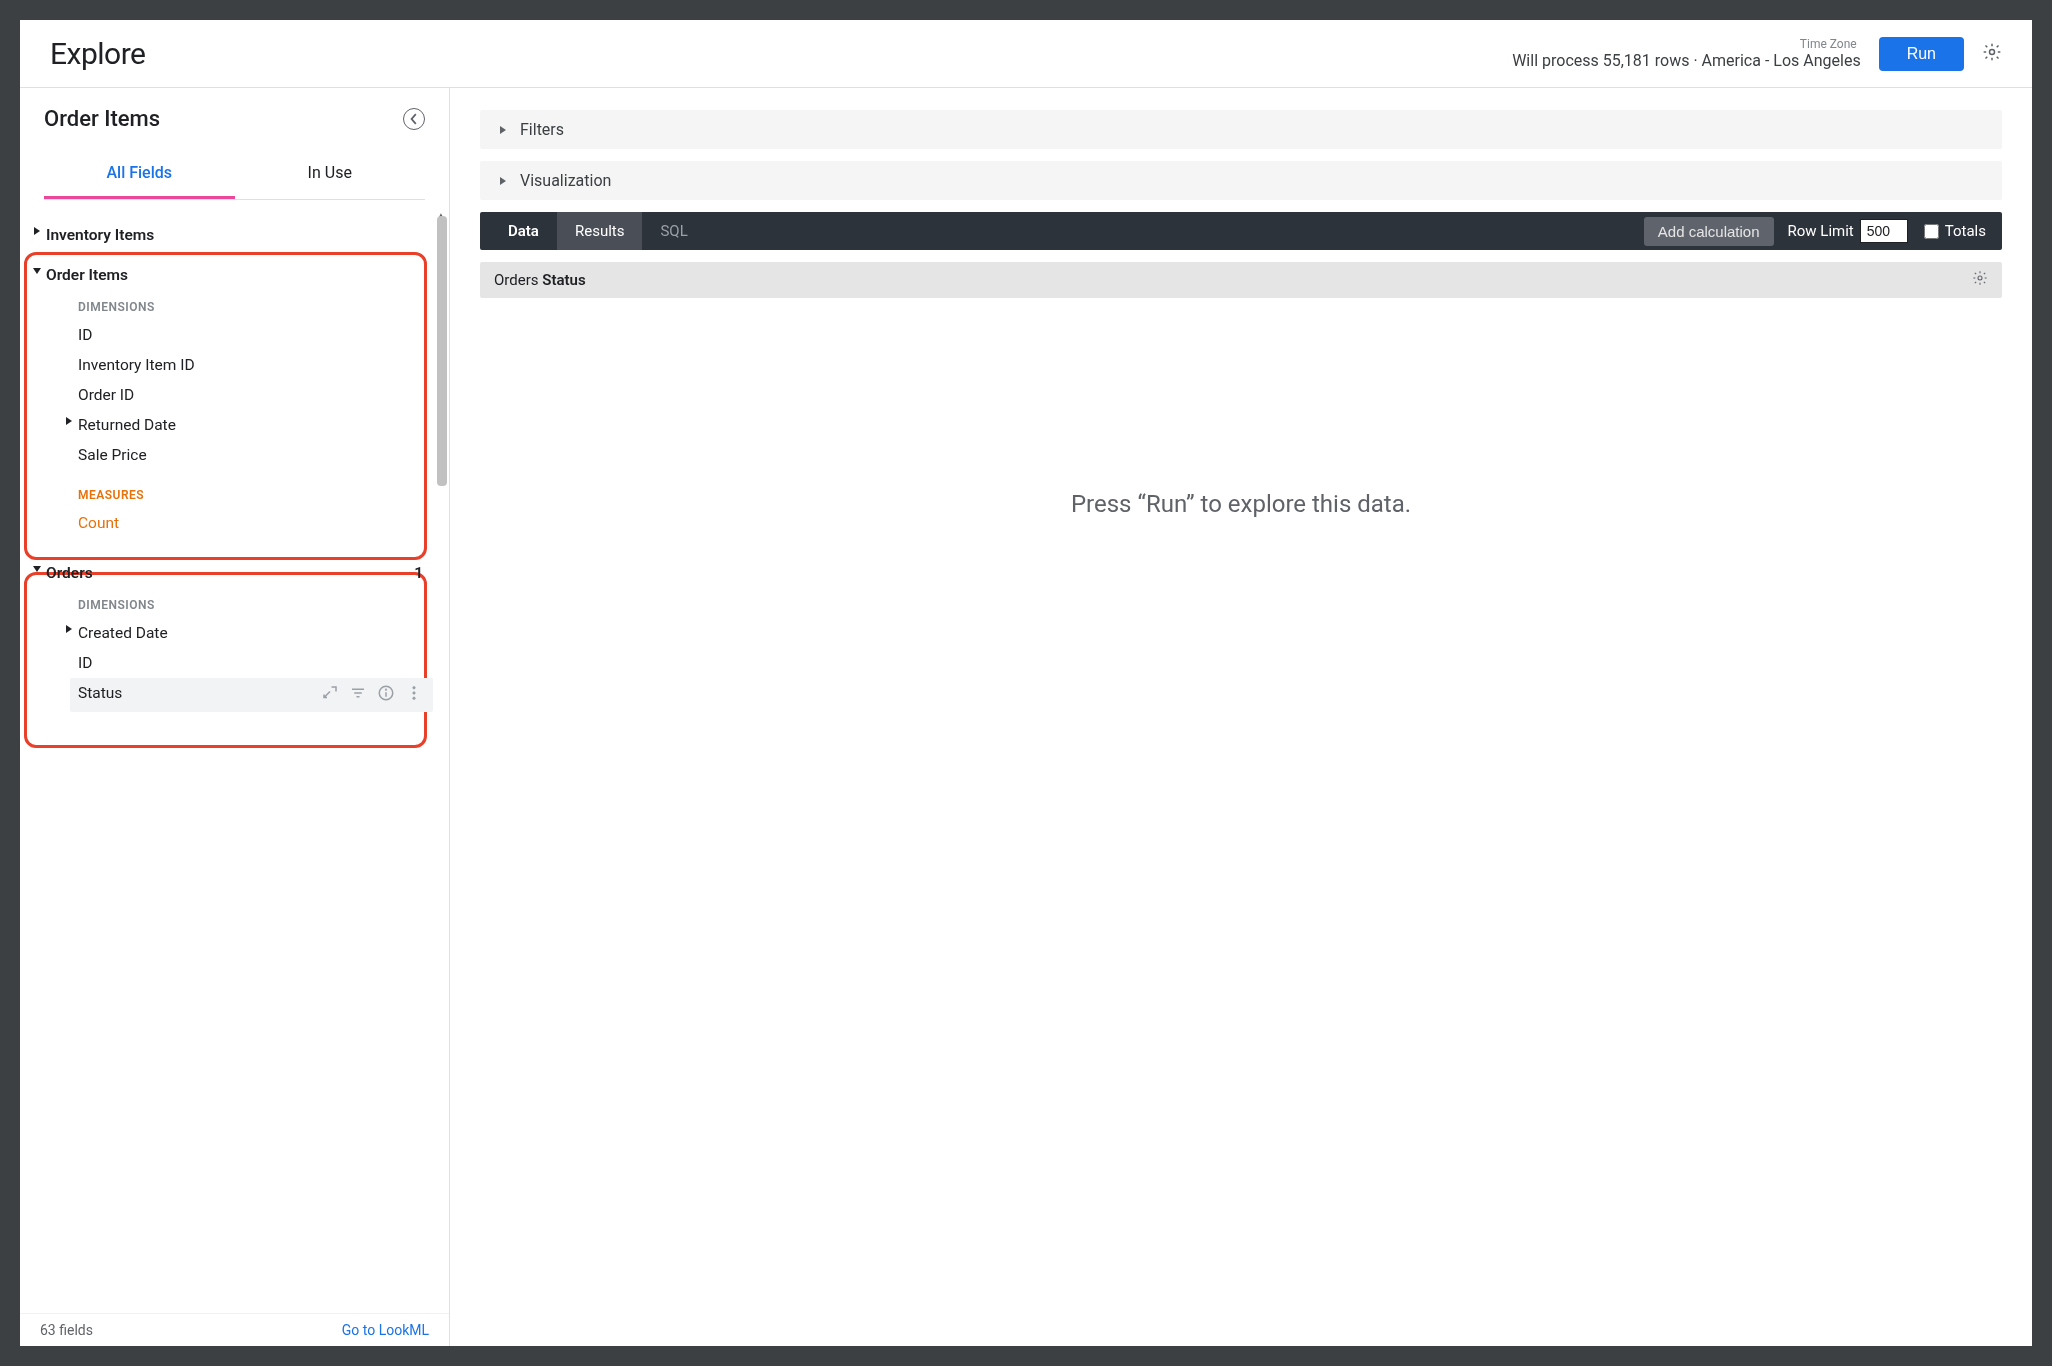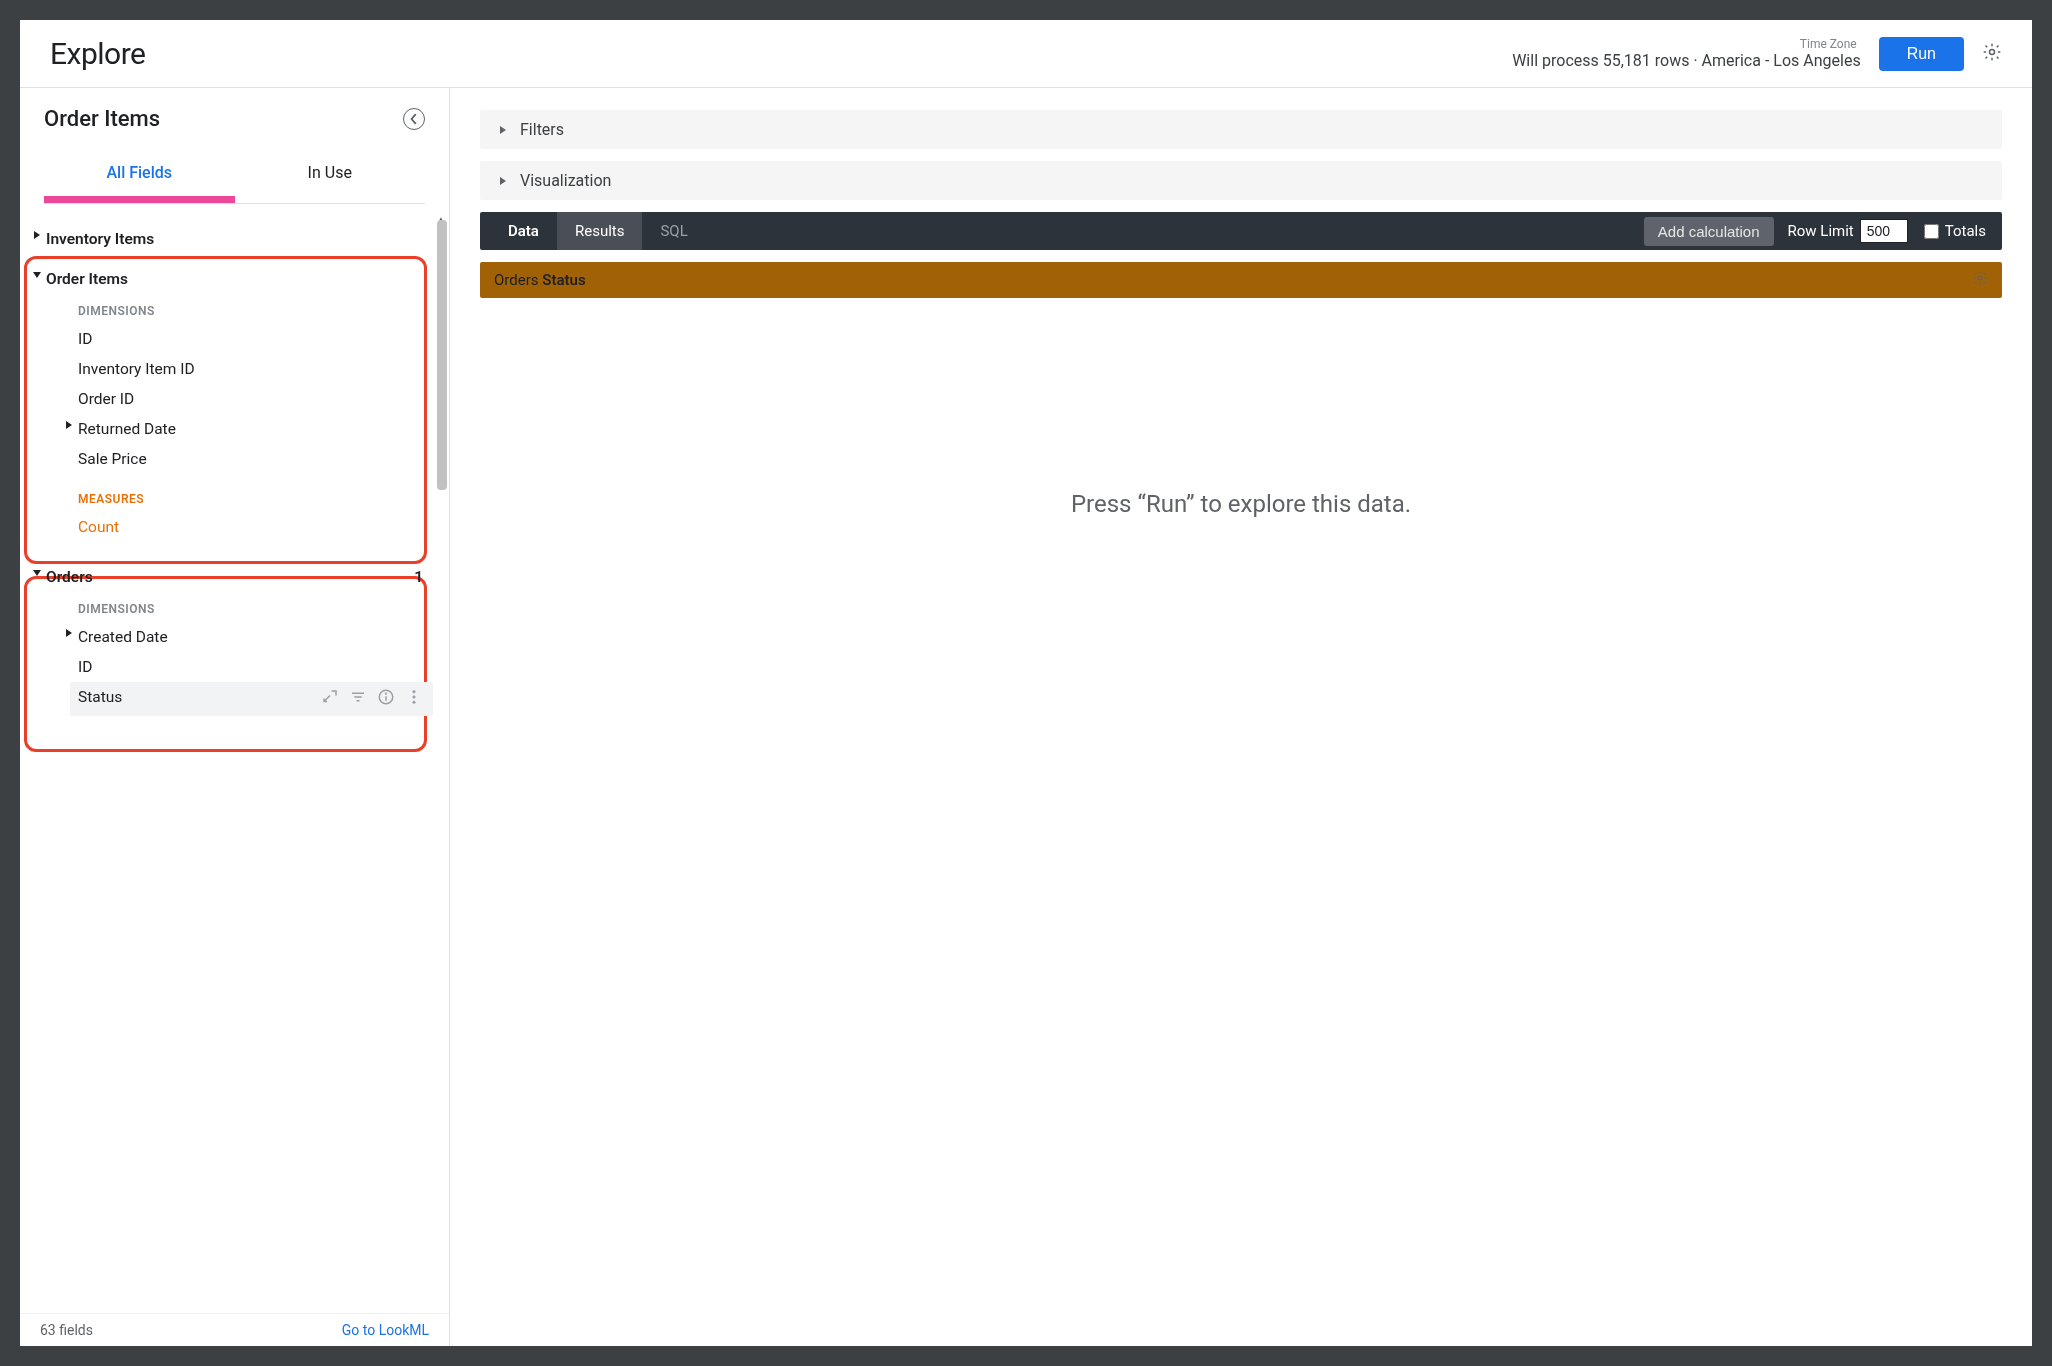--- a/index.html
+++ b/index.html
@@ -65,21 +65,21 @@
   }
   .search-box svg { width:22px; height:22px; stroke:#80868b; fill:none; }
   .search-box input {
     border:none; outline:none; font-size:18px; color:#5f6368; flex:1; background:transparent;
   }
   .sb-tabs { display:flex; margin-top:22px; border-bottom:1px solid #e0e0e0; }
   .sb-tab {
     flex:1; text-align:center; padding:10px 0 14px; font-size:16px; cursor:pointer;
     color:#202124;
   }
-  .sb-tab.active { color:#1a73e8; border-bottom:7px solid #ec4899; font-weight:500; }
+  .sb-tab.active { color:#1a73e8; border-bottom:3px solid #ec4899; font-weight:500; }
   
   .tree-wrap { flex:1; overflow:auto; position:relative; padding:0 6px 0 0;}
   .tree { position:relative; padding:6px 0 0 0; }
   .highlight-box {
     position:absolute; left:4px; right:16px; border:3px solid #e8402a; border-radius:12px;
     pointer-events:none;
   }
   .hl1 { top:40px; height:308px; }
   .hl2 { top:360px; height:176px; }
   .view-row, .field-row {
@@ -132,21 +132,21 @@
   .data-bar .seg.data { font-weight:600; }
   .data-bar .seg.results { background:#4a4f57; }
   .data-bar .seg.sql { color:#9aa0a6; }
   .data-bar .spacer { flex:1; }
   .add-calc { background:#5f646c; color:#e5e5e5; border:none; padding:6px 14px; font-size:15px; border-radius:3px; margin-right:14px; cursor:pointer;}
   .row-limit-label { margin-right:6px; }
   .row-limit-input { width:48px; padding:3px 6px; font-size:14px; border:1px solid #202124; margin-right:16px; background:#fff; color:#202124;}
   .totals-wrap { display:flex; align-items:center; gap:6px; padding-right:16px;}
   .totals-wrap input { width:15px; height:15px; }
   .column-header {
-    background:#a16207; padding:8px 14px; display:flex; align-items:center;
+    background:#e5e5e5; padding:8px 14px; display:flex; align-items:center;
     justify-content:space-between; font-size:15px; border-radius:2px;
   }
   .column-header .name b { font-weight:600; }
   .column-header svg { width:16px; height:16px; stroke:#5f6368; fill:none; cursor:pointer;}
   .empty-msg {
     flex:1; display:flex; align-items:flex-start; justify-content:center;
     font-size:24px; color:#5f6368; padding-top:180px;
   }
 </style>
 </head>

